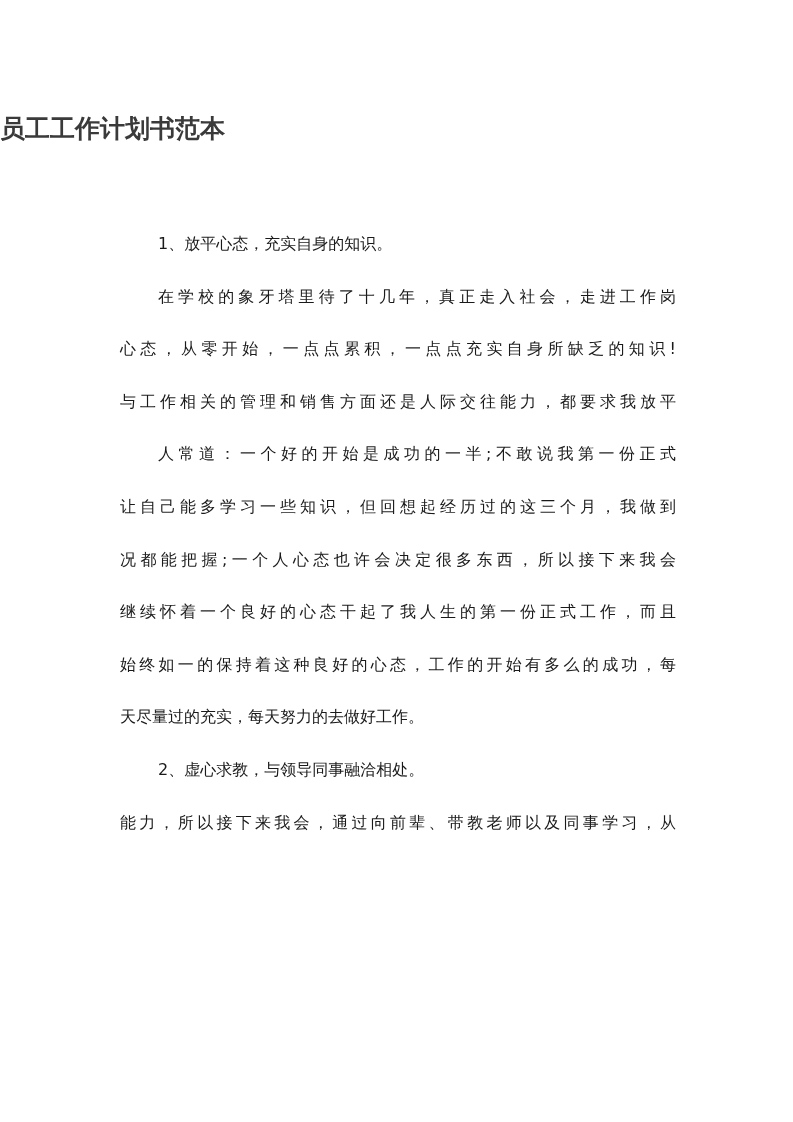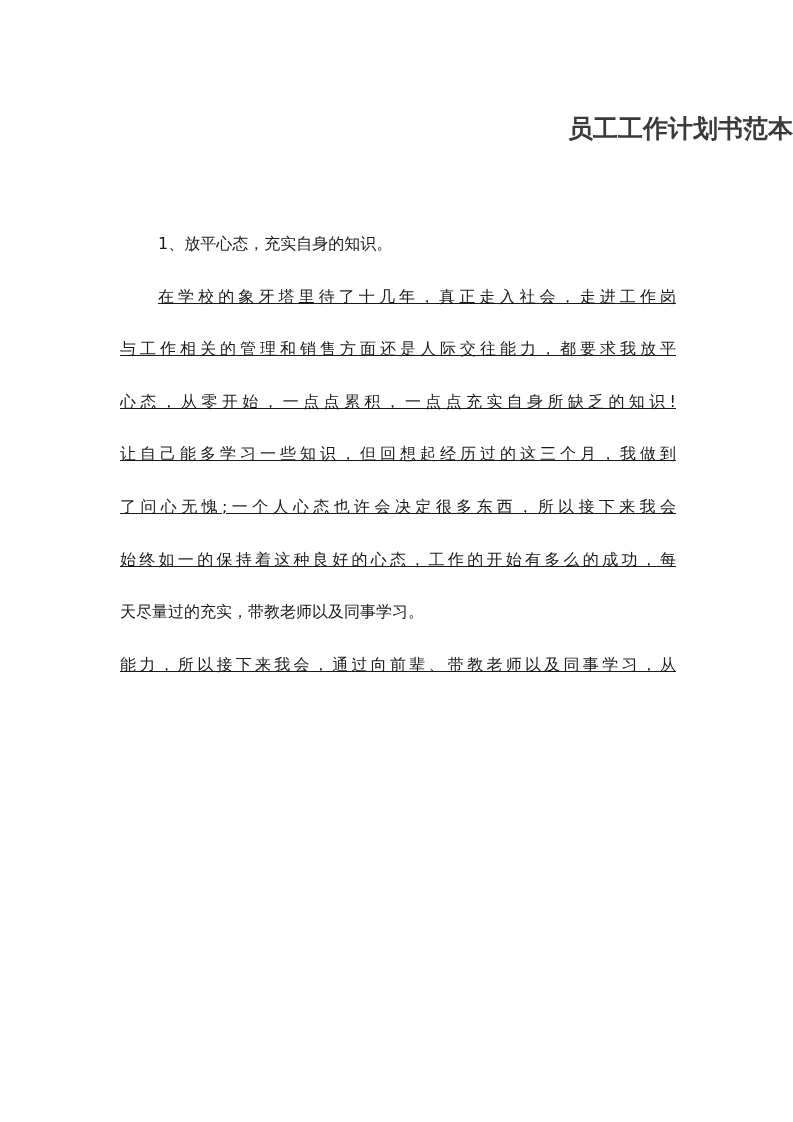--- a/index.html
+++ b/index.html
@@ -21,21 +21,21 @@
       top: 0;
       width: 793px;
       height: 1122px;
       background: #ffffff;
     }
     .title {
       position: absolute;
       top: 111px;
       left: 0;
       width: 793px;
-      text-align: right;
+      text-align: left;
       font-size: 25px;
       font-weight: bold;
       color: #3a3a3a;
       letter-spacing: 0px;
       line-height: 36px;
       margin: 0;
     }
     .body-text {
       position: absolute;
       left: 120px;
@@ -49,33 +49,35 @@
       white-space: nowrap;
       overflow: visible;
       color: #1a1a1a;
     }
     .indent {
       padding-left: 38px;
     }
     .justify {
       text-align: justify;
       text-align-last: justify;
-      text-decoration: underline;
     }
   </style>
 </head>
 <body>
 
 <div class="page">
   <h1 class="title">员工工作计划书范本</h1>
 
   <div class="body-text">
     <div class="line indent">1、放平心态，充实自身的知识。</div>
     <div class="line indent justify">在学校的象牙塔里待了十几年，真正走入社会，走进工作岗</div>
+    <div class="line justify">心态，从零开始，一点点累积，一点点充实自身所缺乏的知识!</div>
     <div class="line justify">与工作相关的管理和销售方面还是人际交往能力，都要求我放平</div>
-    <div class="line justify">心态，从零开始，一点点累积，一点点充实自身所缺乏的知识!</div>
+    <div class="line indent justify">人常道：一个好的开始是成功的一半;不敢说我第一份正式</div>
     <div class="line justify">让自己能多学习一些知识，但回想起经历过的这三个月，我做到</div>
-    <div class="line justify">了问心无愧;一个人心态也许会决定很多东西，所以接下来我会</div>
+    <div class="line justify">况都能把握;一个人心态也许会决定很多东西，所以接下来我会</div>
+    <div class="line justify">继续怀着一个良好的心态干起了我人生的第一份正式工作，而且</div>
     <div class="line justify">始终如一的保持着这种良好的心态，工作的开始有多么的成功，每</div>
-    <div class="line">天尽量过的充实，带教老师以及同事学习。</div>
+    <div class="line">天尽量过的充实，每天努力的去做好工作。</div>
+    <div class="line indent">2、虚心求教，与领导同事融洽相处。</div>
     <div class="line justify">能力，所以接下来我会，通过向前辈、带教老师以及同事学习，从</div>
   </div>
 </div>
 
 </body></html>

